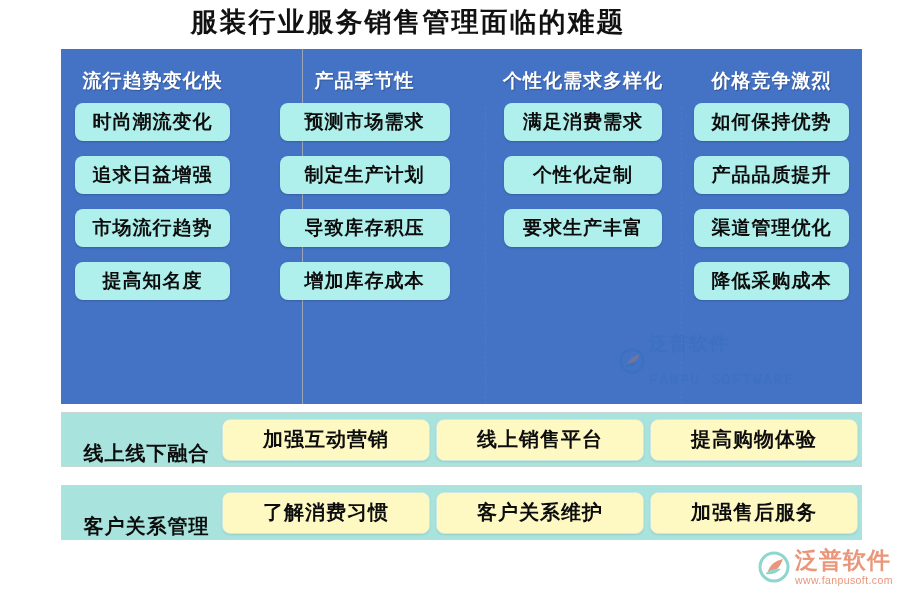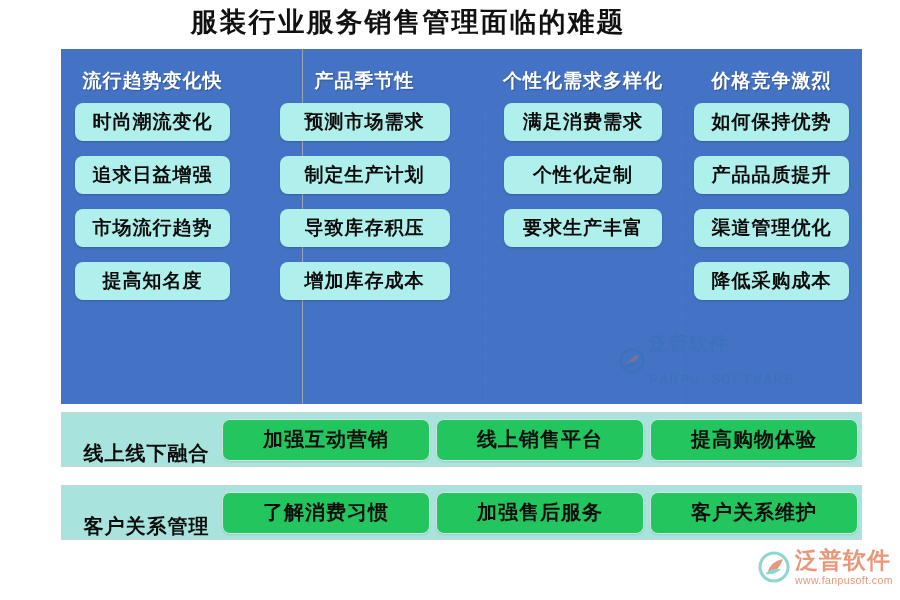--- a/index.html
+++ b/index.html
@@ -152,21 +152,21 @@
     margin-top: 28px;
   }
   .band-items {
     flex: 1;
     display: flex;
     flex-direction: row;
     align-items: center;
     justify-content: space-around;
   }
   .band-pill {
-    background: #22c55e;
+    background: #fef9c3;
     border: 1px solid #cfe7e3;
     border-radius: 8px;
     height: 40px;
     min-width: 158px;
     padding: 0 24px;
     font-size: 20px;
     font-weight: bold;
     letter-spacing: 1px;
     color: #0d0d0d;
     display: flex;
@@ -315,22 +315,22 @@
       <div class="band-pill">加强互动营销</div>
       <div class="band-pill">线上销售平台</div>
       <div class="band-pill">提高购物体验</div>
     </div>
   </div>
 
   <div class="band band-2">
     <div class="band-label">客户关系管理</div>
     <div class="band-items">
       <div class="band-pill">了解消费习惯</div>
+      <div class="band-pill">客户关系维护</div>
       <div class="band-pill">加强售后服务</div>
-      <div class="band-pill">客户关系维护</div>
     </div>
   </div>
 
   <div class="logo">
     <span class="logo-mark">
       <svg viewBox="0 0 34 34" width="34" height="34" aria-hidden="true">
         <path d="M17 3 A14 14 0 1 0 17 31 A14 14 0 1 0 17 3 Z" fill="none" stroke="#8FD6CF" stroke-width="3"></path>
         <path d="M11 21 C15 11 23 10 26 9 C23 17 19 22 11 23 Z" fill="#E9967A"></path>
         <path d="M9 23 C13 19 19 18 24 19 C19 24 13 25 9 24 Z" fill="#8FD6CF"></path>
       </svg>

